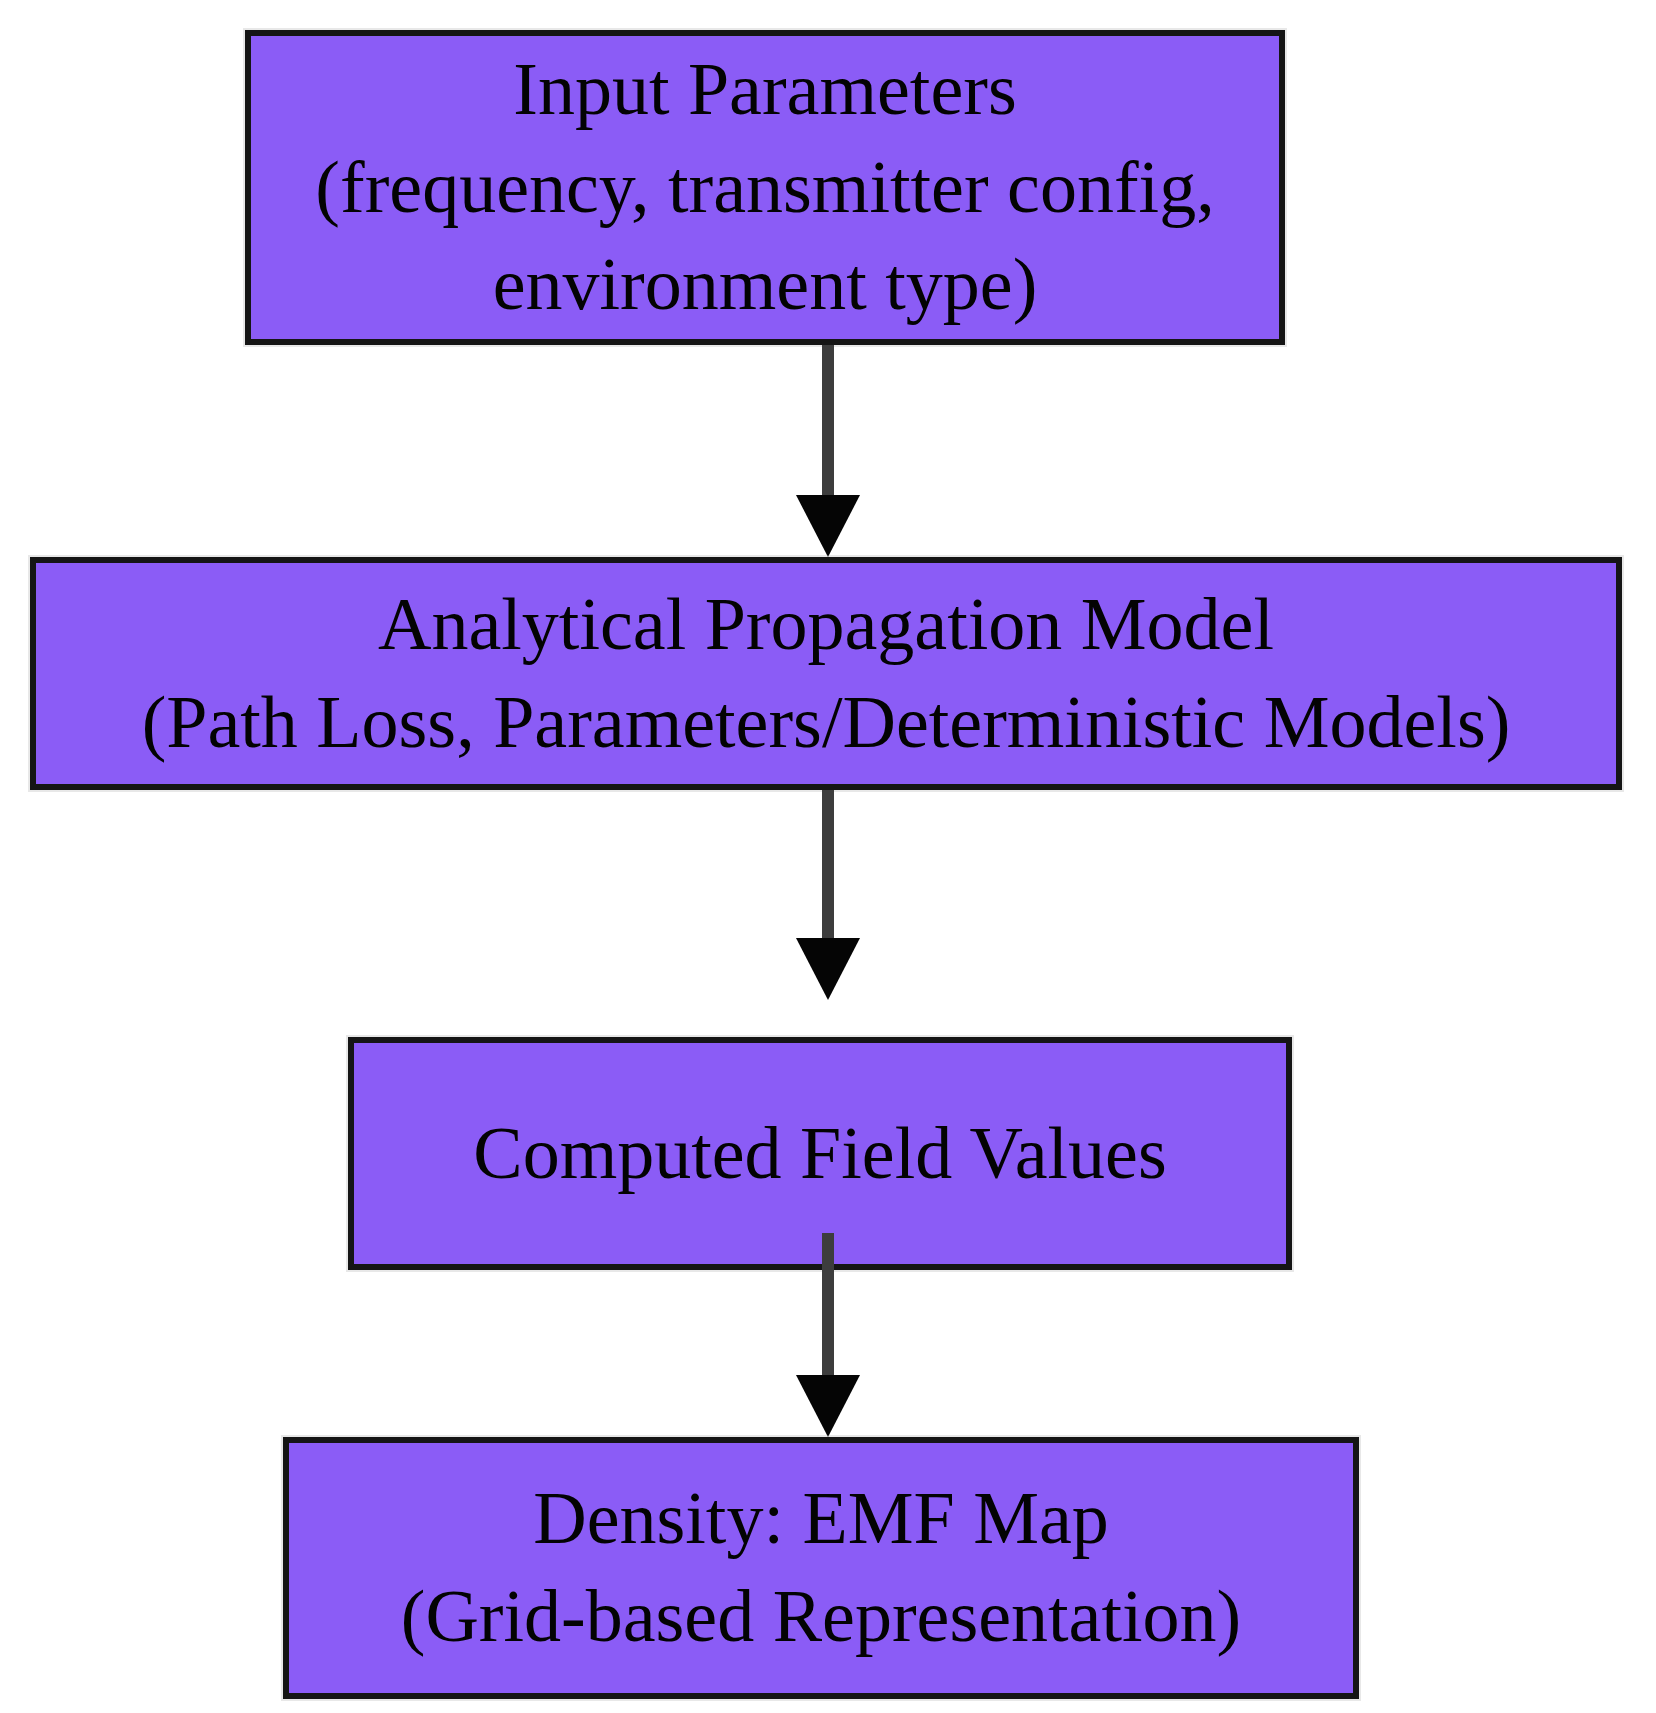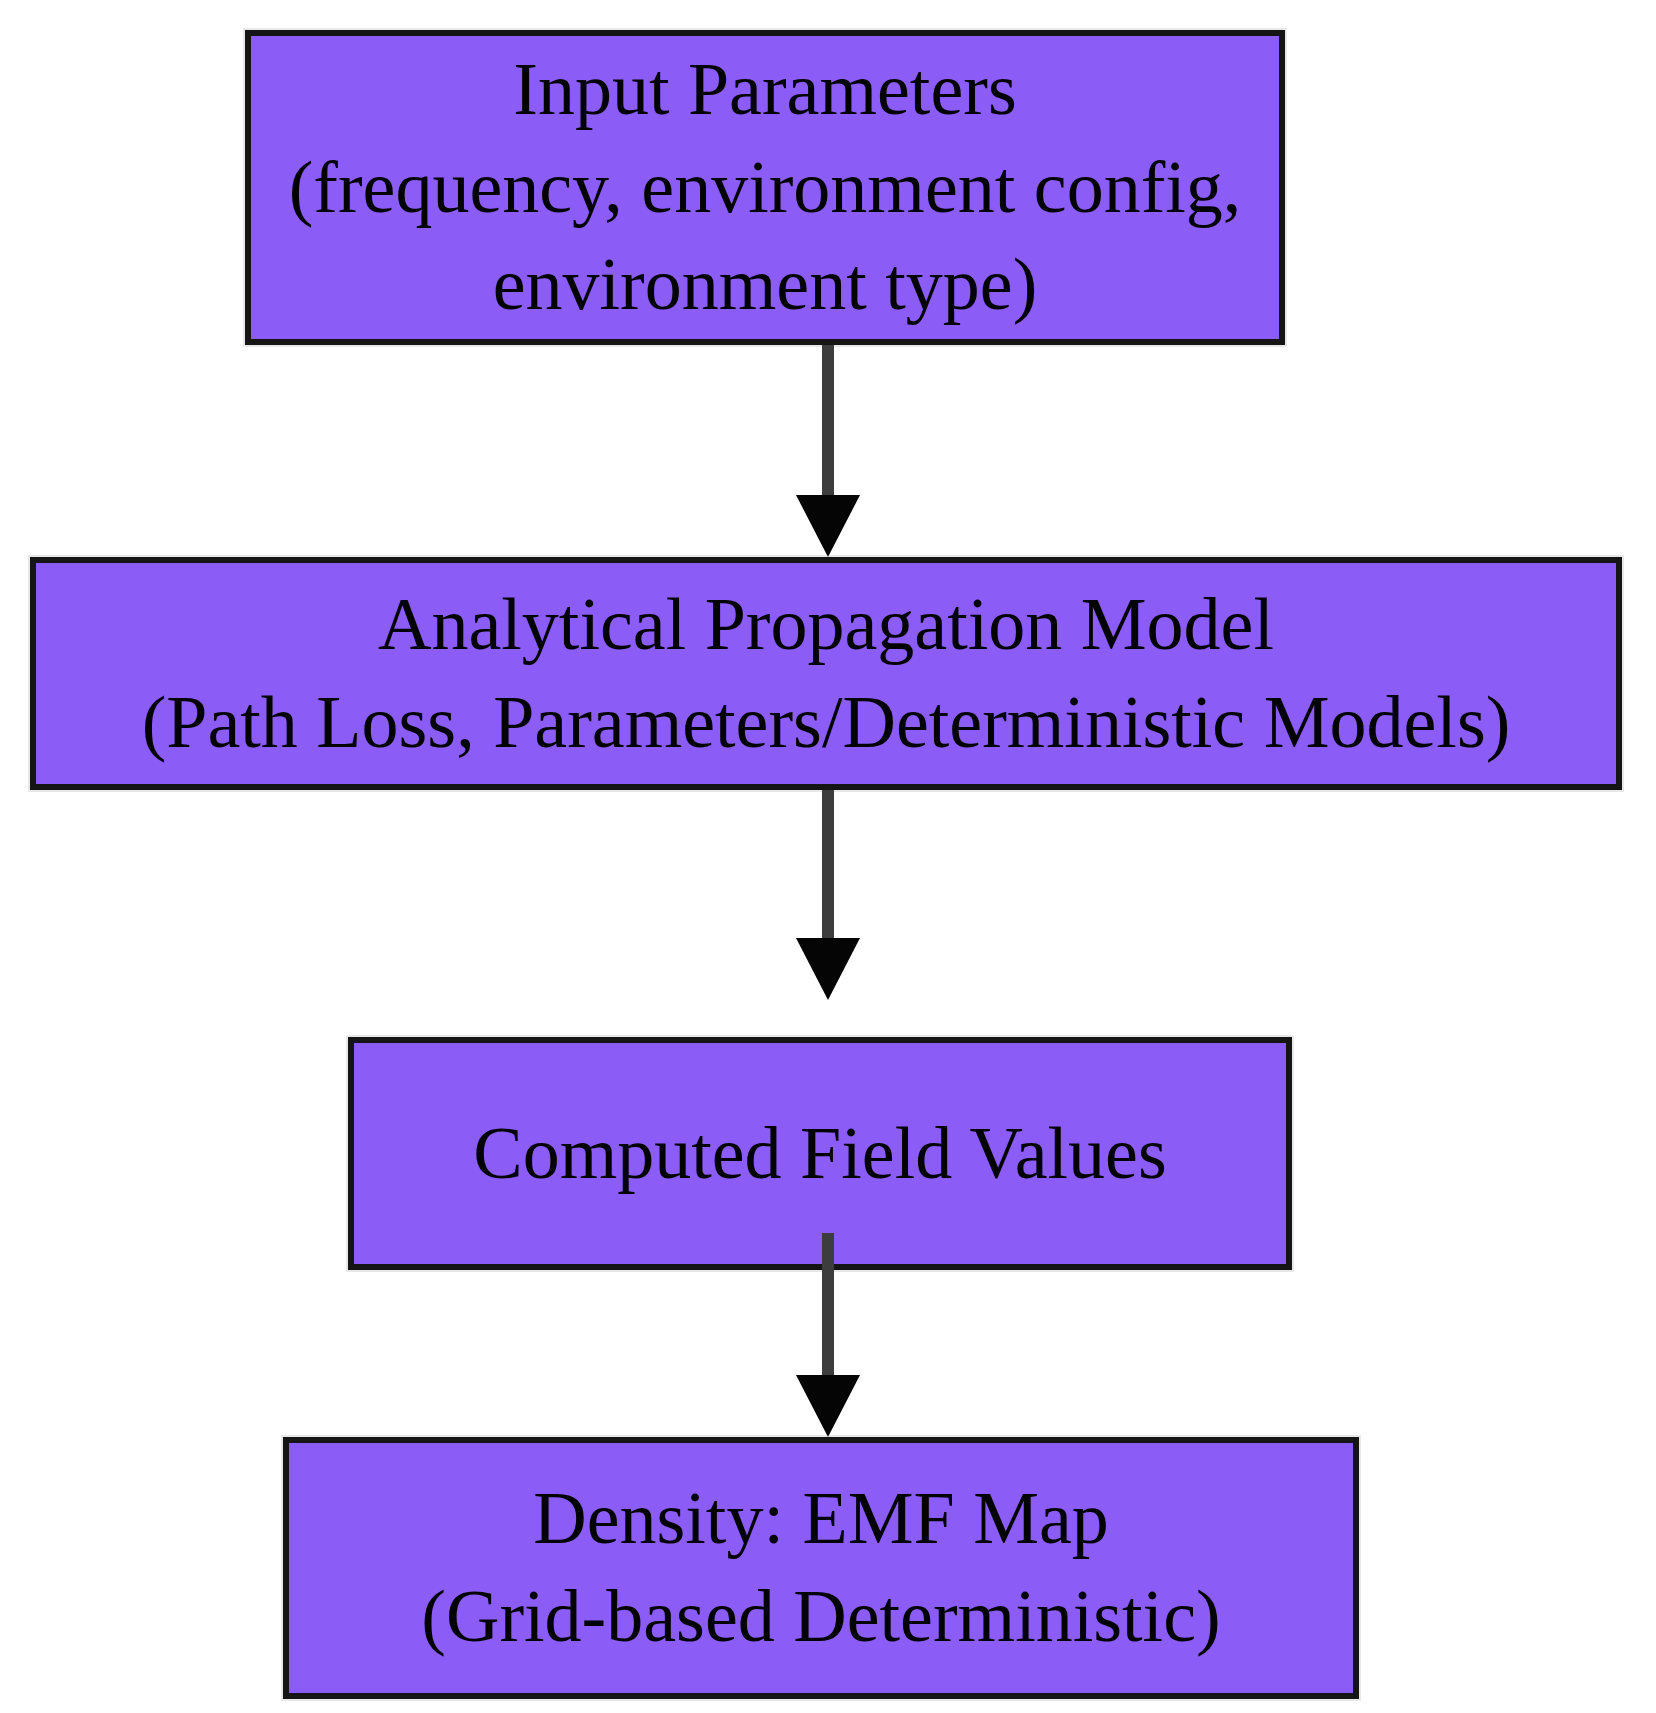--- a/index.html
+++ b/index.html
@@ -64,21 +64,21 @@
   .arrow2 { top: 790px;  height: 210px; }
   .arrow3 { top: 1233px; height: 204px; }
 </style>
 </head>
 <body>
 
 <div class="canvas">
 
   <div class="box box1">
     <span class="line">Input Parameters</span>
-    <span class="line">(frequency, environment config,</span>
+    <span class="line">(frequency, transmitter config,</span>
     <span class="line">environment type)</span>
   </div>
 
   <div class="arrow arrow1">
     <div class="arrow-line"></div>
     <div class="arrow-head"></div>
   </div>
 
   <div class="box box2">
     <span class="line">Analytical Propagation Model</span>
@@ -94,16 +94,16 @@
     <span class="line">Computed Field Values</span>
   </div>
 
   <div class="arrow arrow3">
     <div class="arrow-line"></div>
     <div class="arrow-head"></div>
   </div>
 
   <div class="box box4">
     <span class="line">Density: EMF Map</span>
-    <span class="line">(Grid-based Deterministic)</span>
+    <span class="line">(Grid-based Representation)</span>
   </div>
 
 </div>
 
 </body></html>

